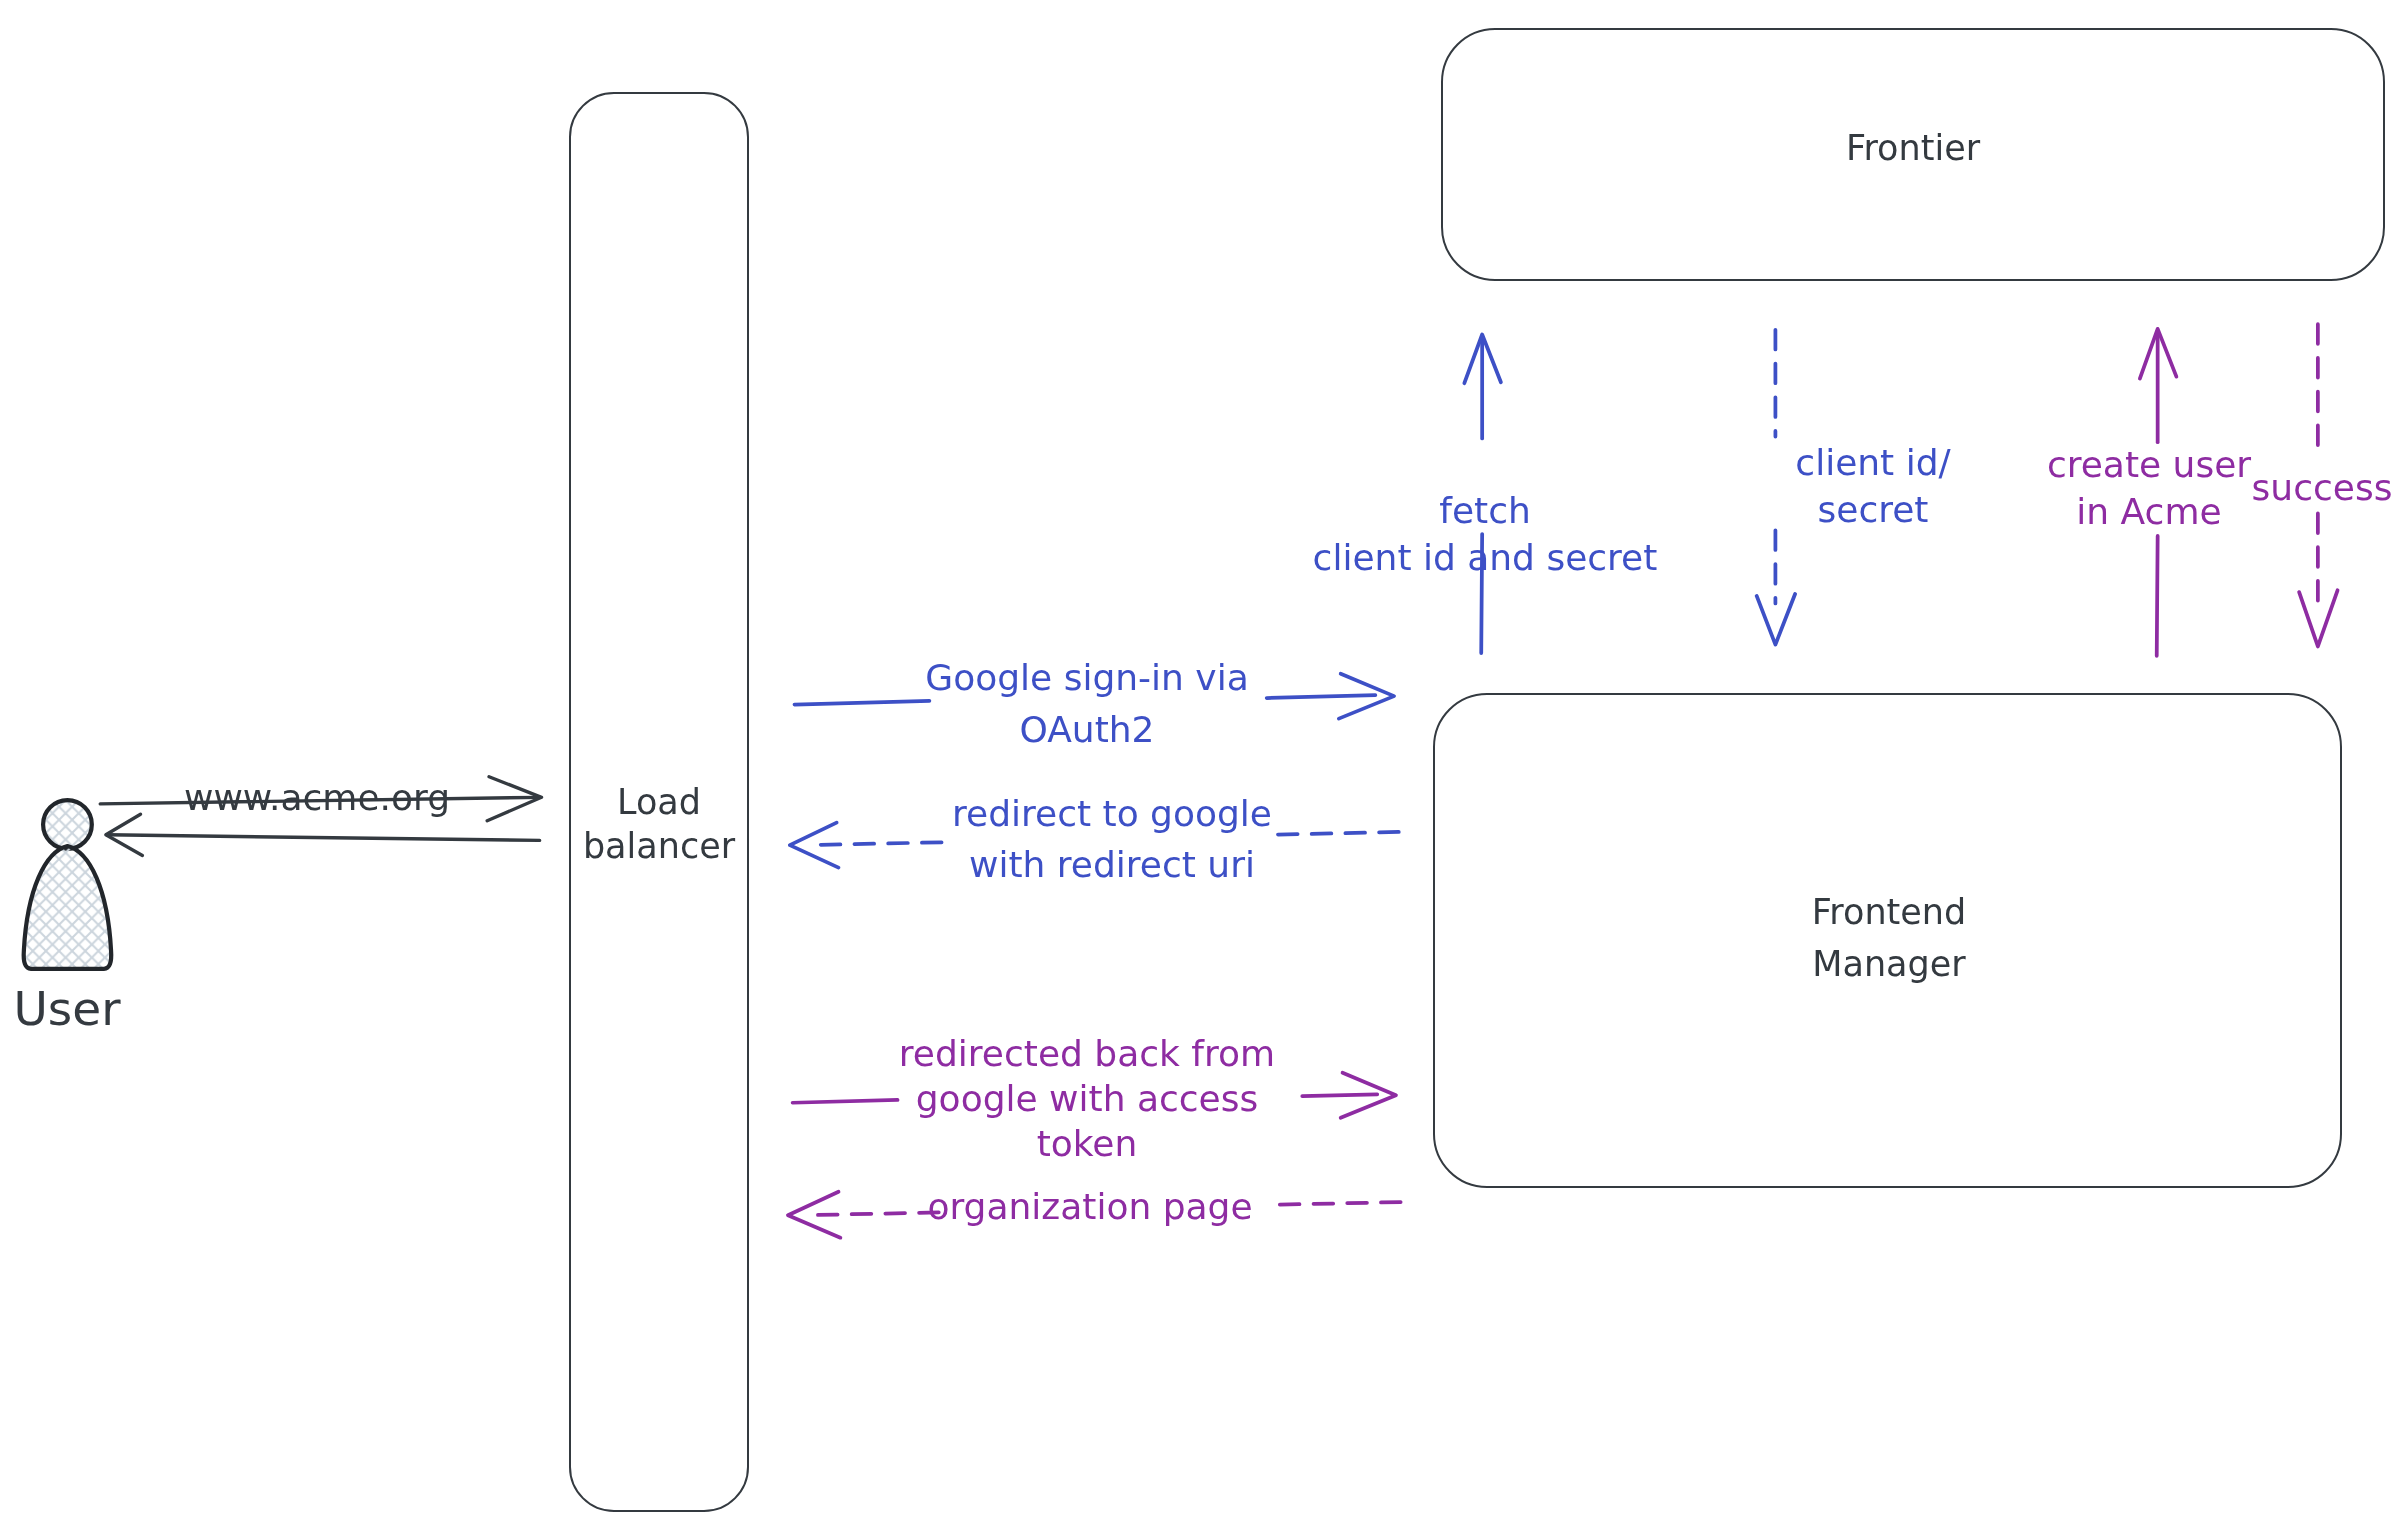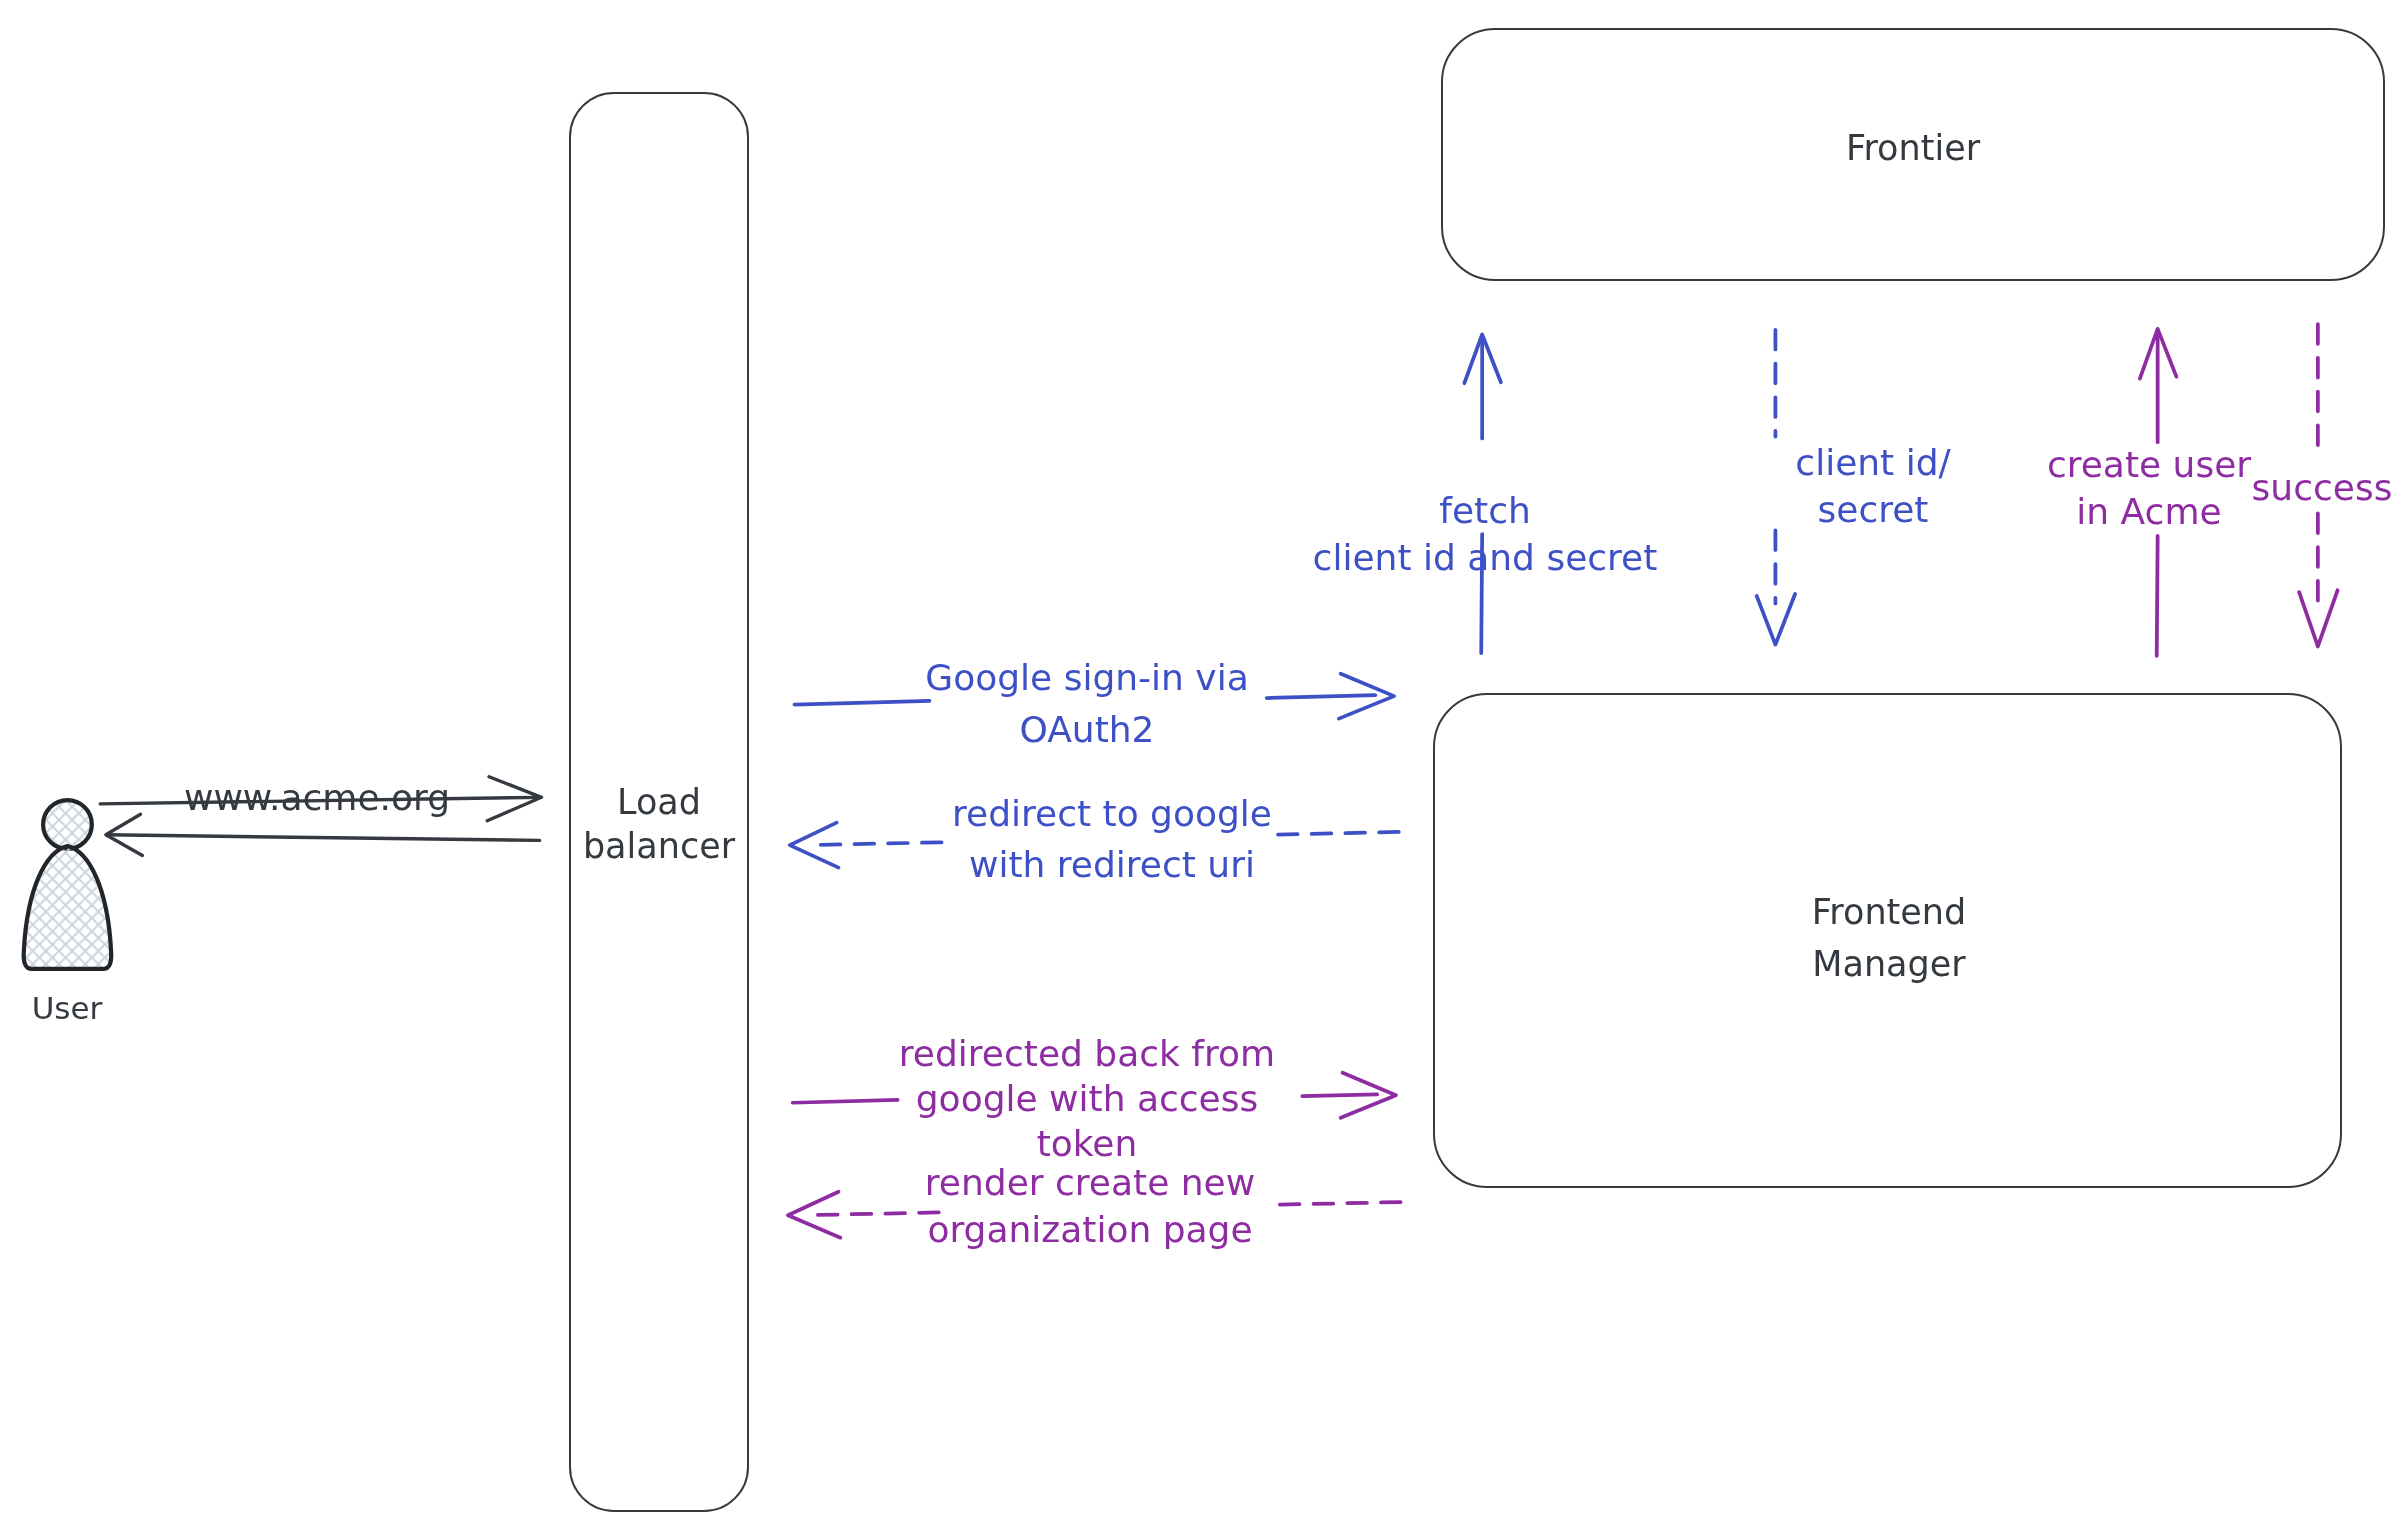--- a/index.html
+++ b/index.html
@@ -125,21 +125,21 @@
       <path class="stroke-purple dashed" stroke-width="4" d="M1495,1283 L1355,1286"></path>
       <path class="stroke-purple dashed" stroke-width="4" d="M1002,1294 L862,1297"></path>
       <path class="stroke-purple" stroke-width="4" d="M895,1272 L841,1297 L897,1321"></path>
     </g>
   </svg>
 
   <div class="node lb"></div>
   <div class="node frontier"></div>
   <div class="node fm"></div>
 
-  <div class="label node-label dark" style="left:67px;top:1008px;font-size:31px;">User</div>
+  <div class="label node-label dark" style="left:67px;top:1008px;font-size:47px;">User</div>
 
   <div class="label node-label dark" style="left:659px;top:824px;line-height:44px;">
     <span class="ln">Load</span>
     <span class="ln">balancer</span>
   </div>
 
   <div class="label node-label dark" style="left:1913px;top:148px;">Frontier</div>
 
   <div class="label node-label dark" style="left:1889px;top:938px;line-height:52px;">
     <span class="ln">Frontend</span>
@@ -175,18 +175,17 @@
 
   <div class="label edge-label purple" style="left:2322px;top:487px;">success</div>
 
   <div class="label edge-label purple" style="left:1087px;top:1098px;line-height:45px;">
     <span class="ln">redirected back from</span>
     <span class="ln">google with access</span>
     <span class="ln">token</span>
   </div>
 
   <div class="label edge-label purple" style="left:1090px;top:1206px;line-height:47px;">
-    <span class="ln">render create new</span>
     <span class="ln">organization page</span>
   </div>
 
 </div>
 
 
 </body></html>

